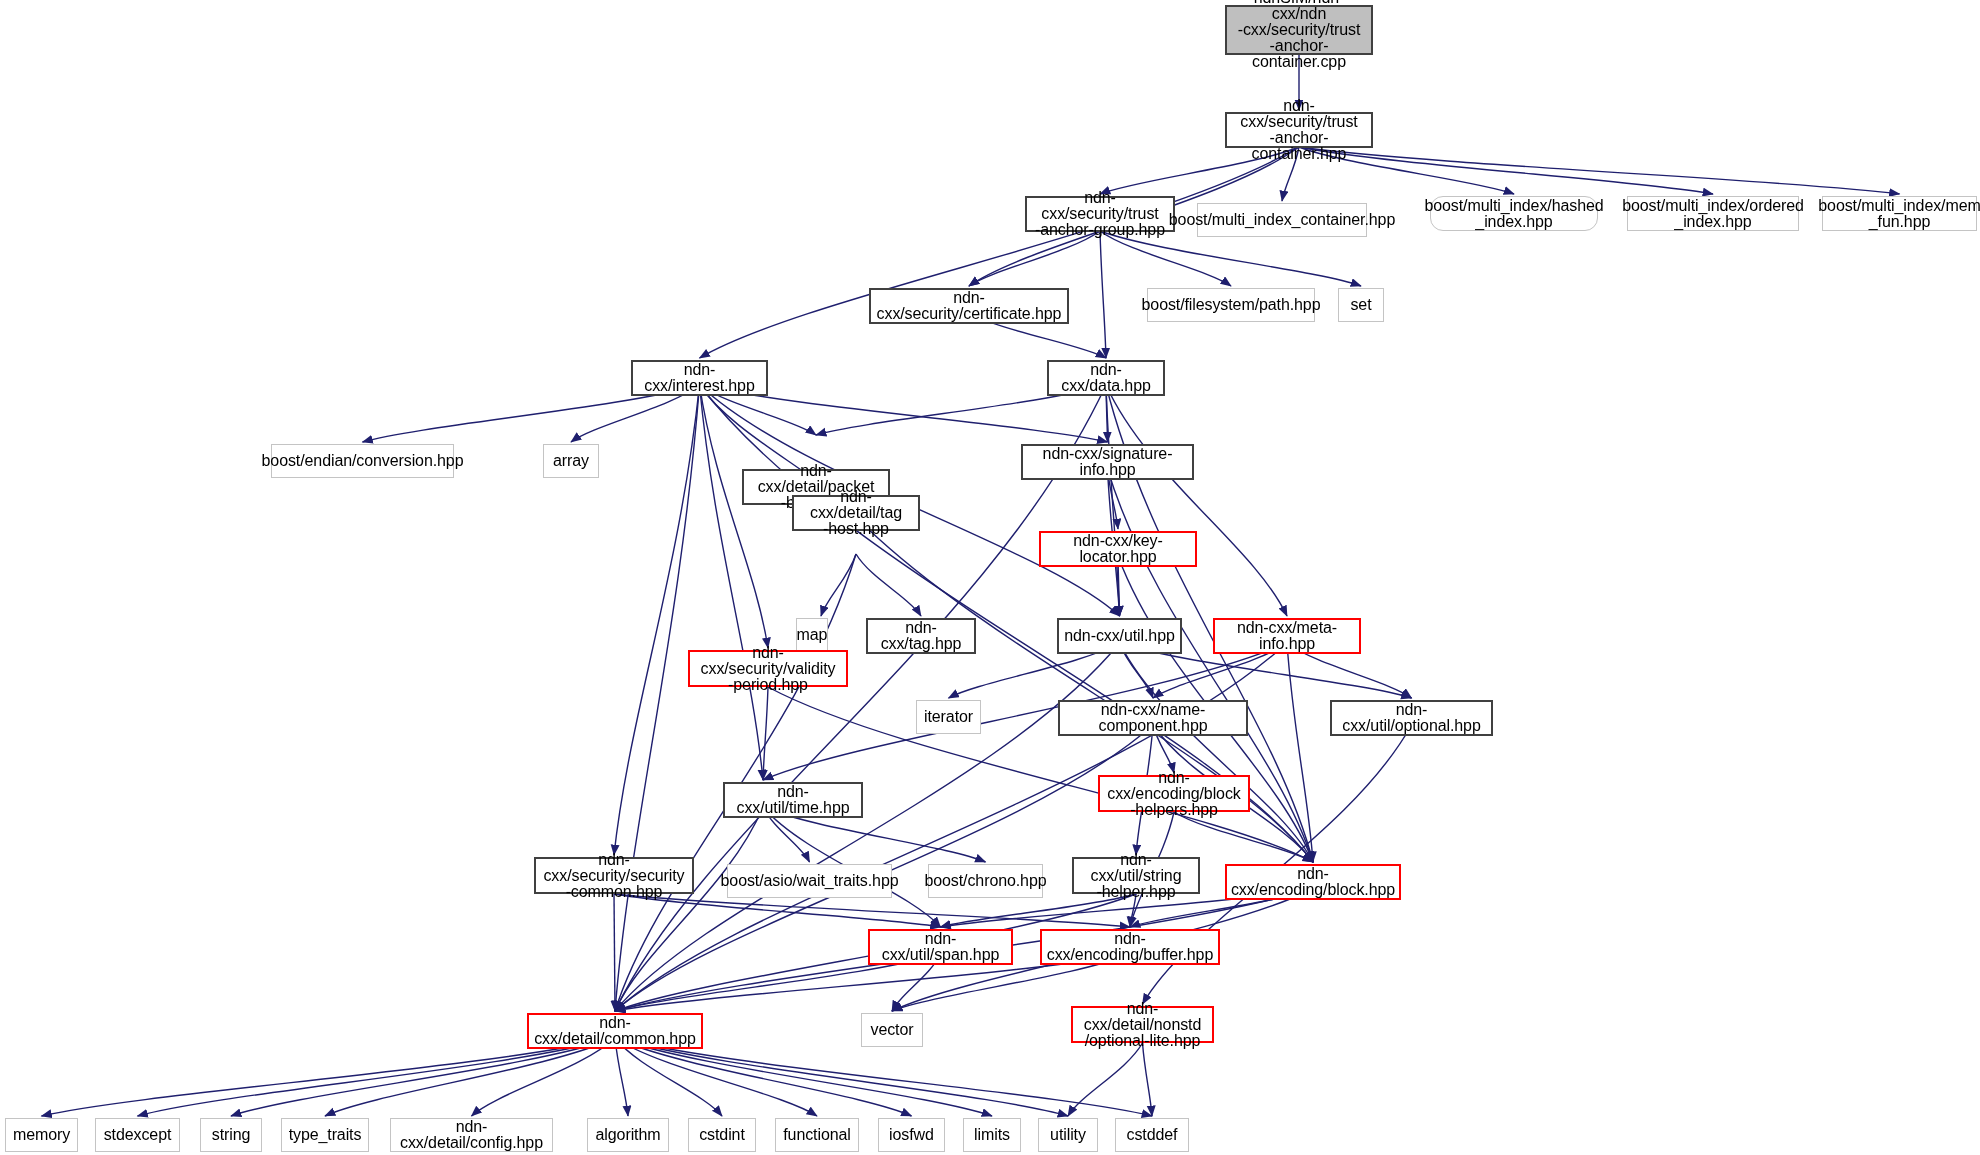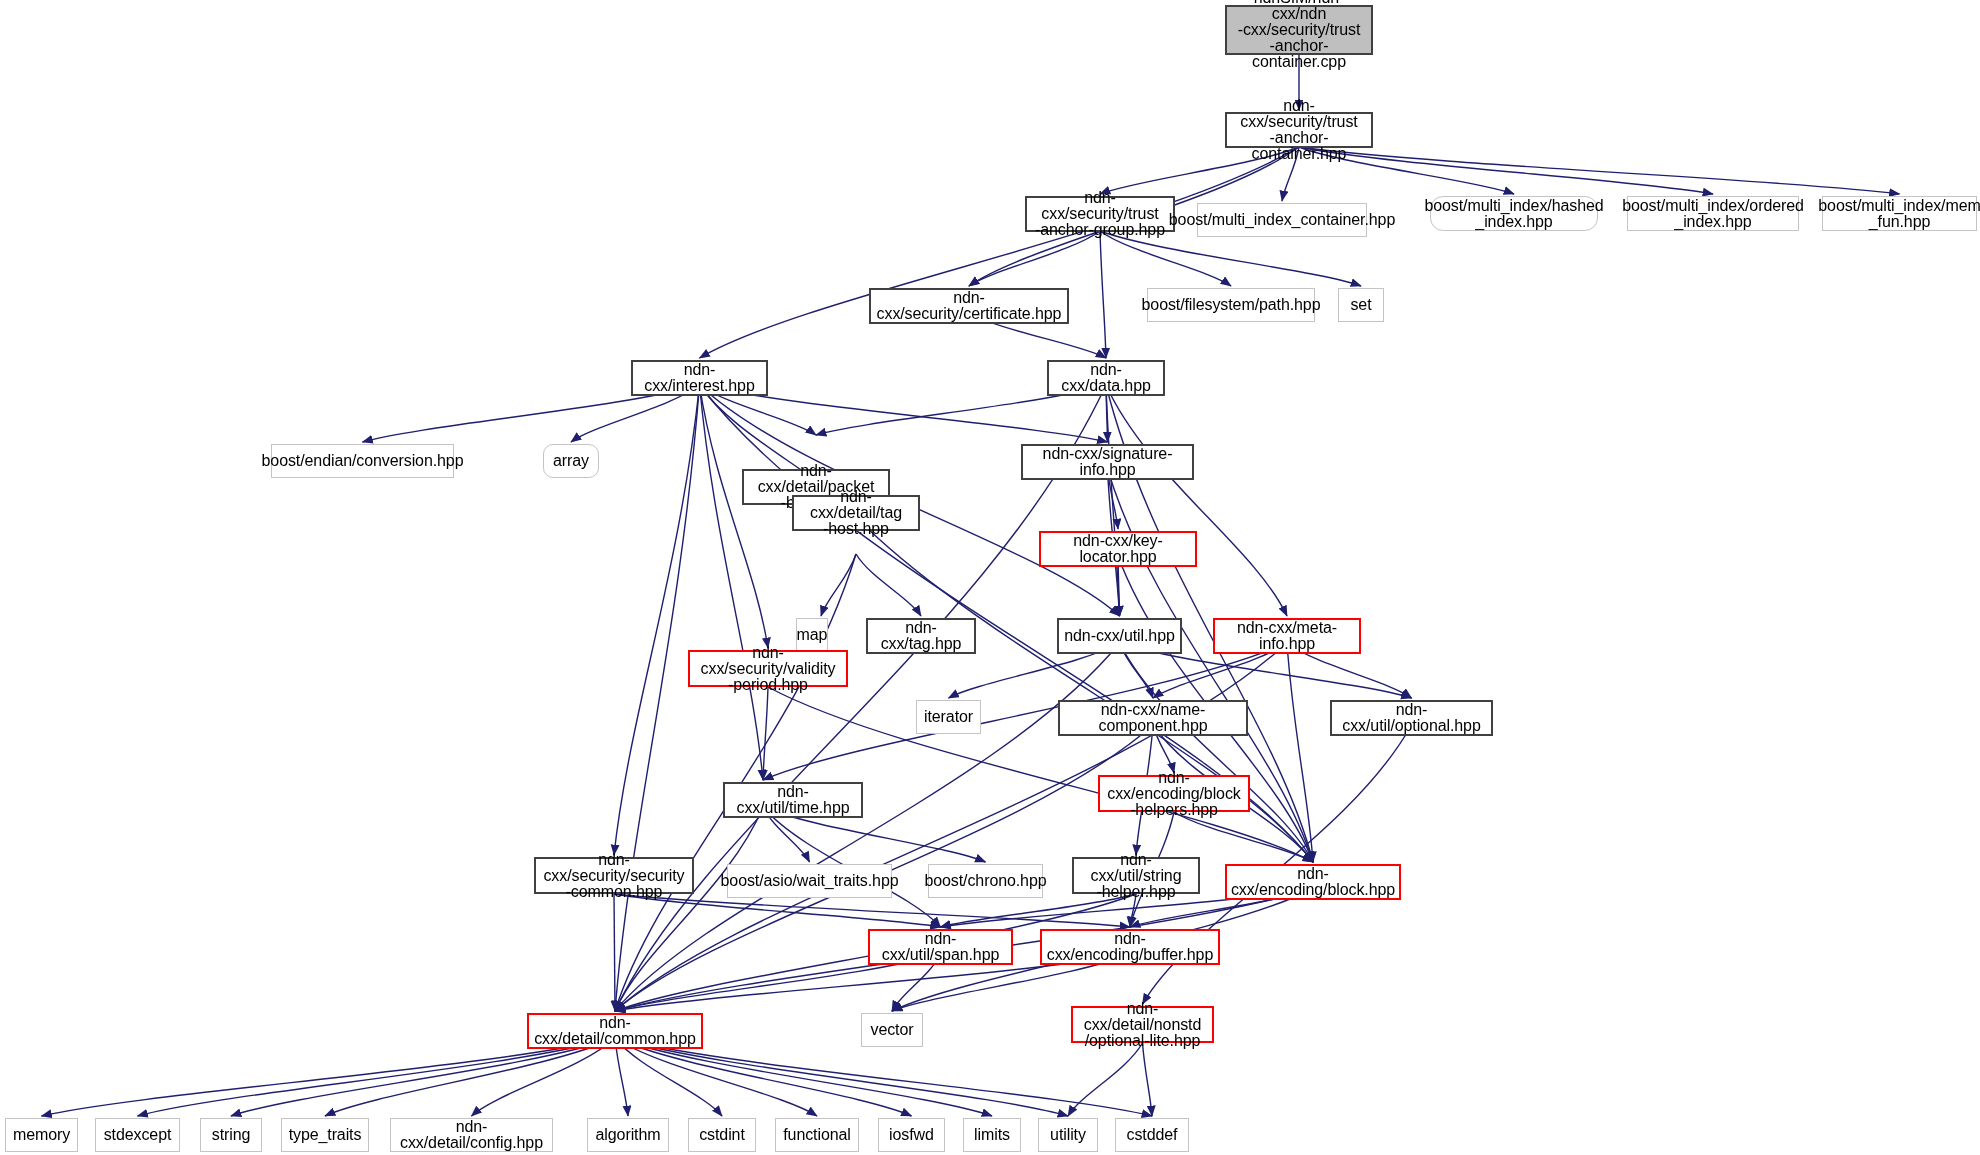--- a/index.html
+++ b/index.html
@@ -157,21 +157,21 @@
       <div class="node" style="left: 1627px; top: 196px; width: 172px; height: 35px;">boost/multi_index/ordered
 _index.hpp</div>
       <div class="node" style="left: 1822px; top: 196px; width: 155px; height: 35px;">boost/multi_index/mem
 _fun.hpp</div>
       <div class="node strong" style="left: 869px; top: 288px; width: 200px; height: 25px;">ndn-cxx/security/certificate.hpp</div>
       <div class="node" style="left: 1147px; top: 288px; width: 168px; height: 25px;">boost/filesystem/path.hpp</div>
       <div class="node" style="left: 1338px; top: 288px; width: 46px; height: 25px;">set</div>
       <div class="node strong" style="left: 631px; top: 360px; width: 137px; height: 25px;">ndn-cxx/interest.hpp</div>
       <div class="node strong" style="left: 1047px; top: 360px; width: 118px; height: 25px;">ndn-cxx/data.hpp</div>
       <div class="node" style="left: 271px; top: 444px; width: 183px; height: 25px;">boost/endian/conversion.hpp</div>
-      <div class="node" style="left: 543px; top: 444px; width: 56px; height: 28px; border-radius: 10px;">array</div>
+      <div class="node" style="left: 543px; top: 444px; width: 56px; height: 28px;">array</div>
       <div class="node strong" style="left: 742px; top: 437px; width: 148px; height: 35px; margin-top: 32px;">ndn-cxx/detail/packet
 -base.hpp</div>
       <div class="node strong" style="left: 1021px; top: 444px; width: 173px; height: 25px;">ndn-cxx/signature-info.hpp</div>
       <div class="node strong" style="left: 792px; top: 495px; width: 128px; height: 35px;">ndn-cxx/detail/tag
 -host.hpp</div>
       <div class="node red" style="left: 1039px; top: 531px; width: 158px; height: 25px;">ndn-cxx/key-locator.hpp</div>
       <div class="node" style="left: 796px; top: 618px; width: 32px; height: 25px;">map</div>
       <div class="node strong" style="left: 866px; top: 618px; width: 110px; height: 25px;">ndn-cxx/tag.hpp</div>
       <div class="node strong" style="left: 1057px; top: 618px; width: 125px; height: 25px;">ndn-cxx/util.hpp</div>
       <div class="node red" style="left: 1213px; top: 618px; width: 148px; height: 25px;">ndn-cxx/meta-info.hpp</div>

